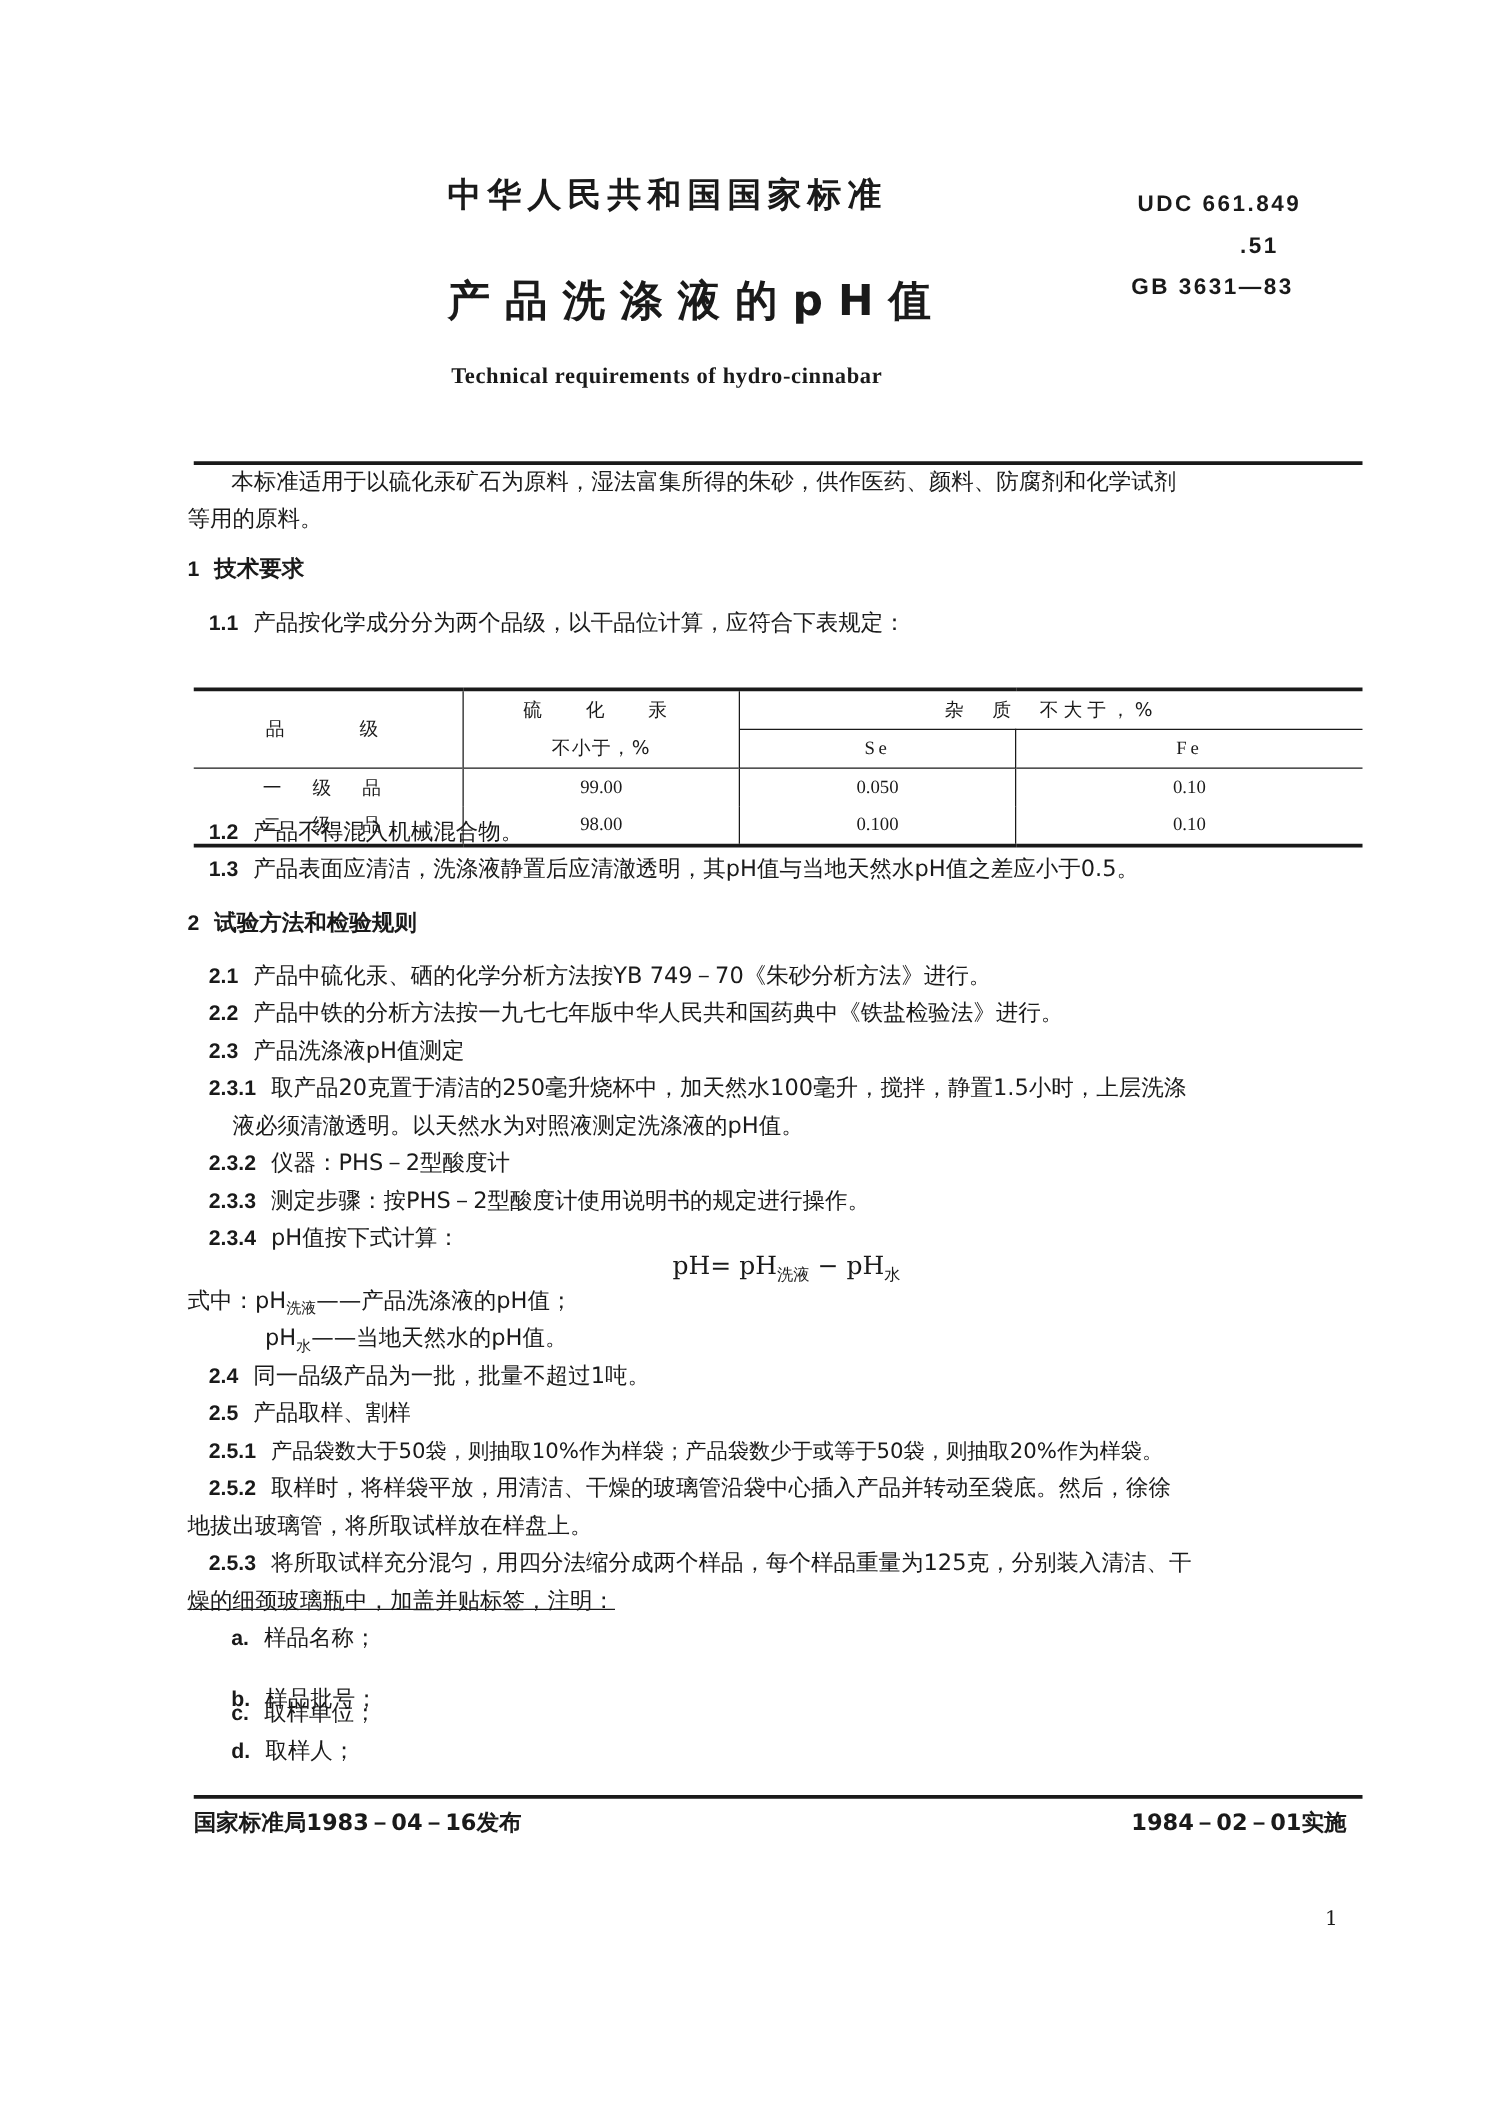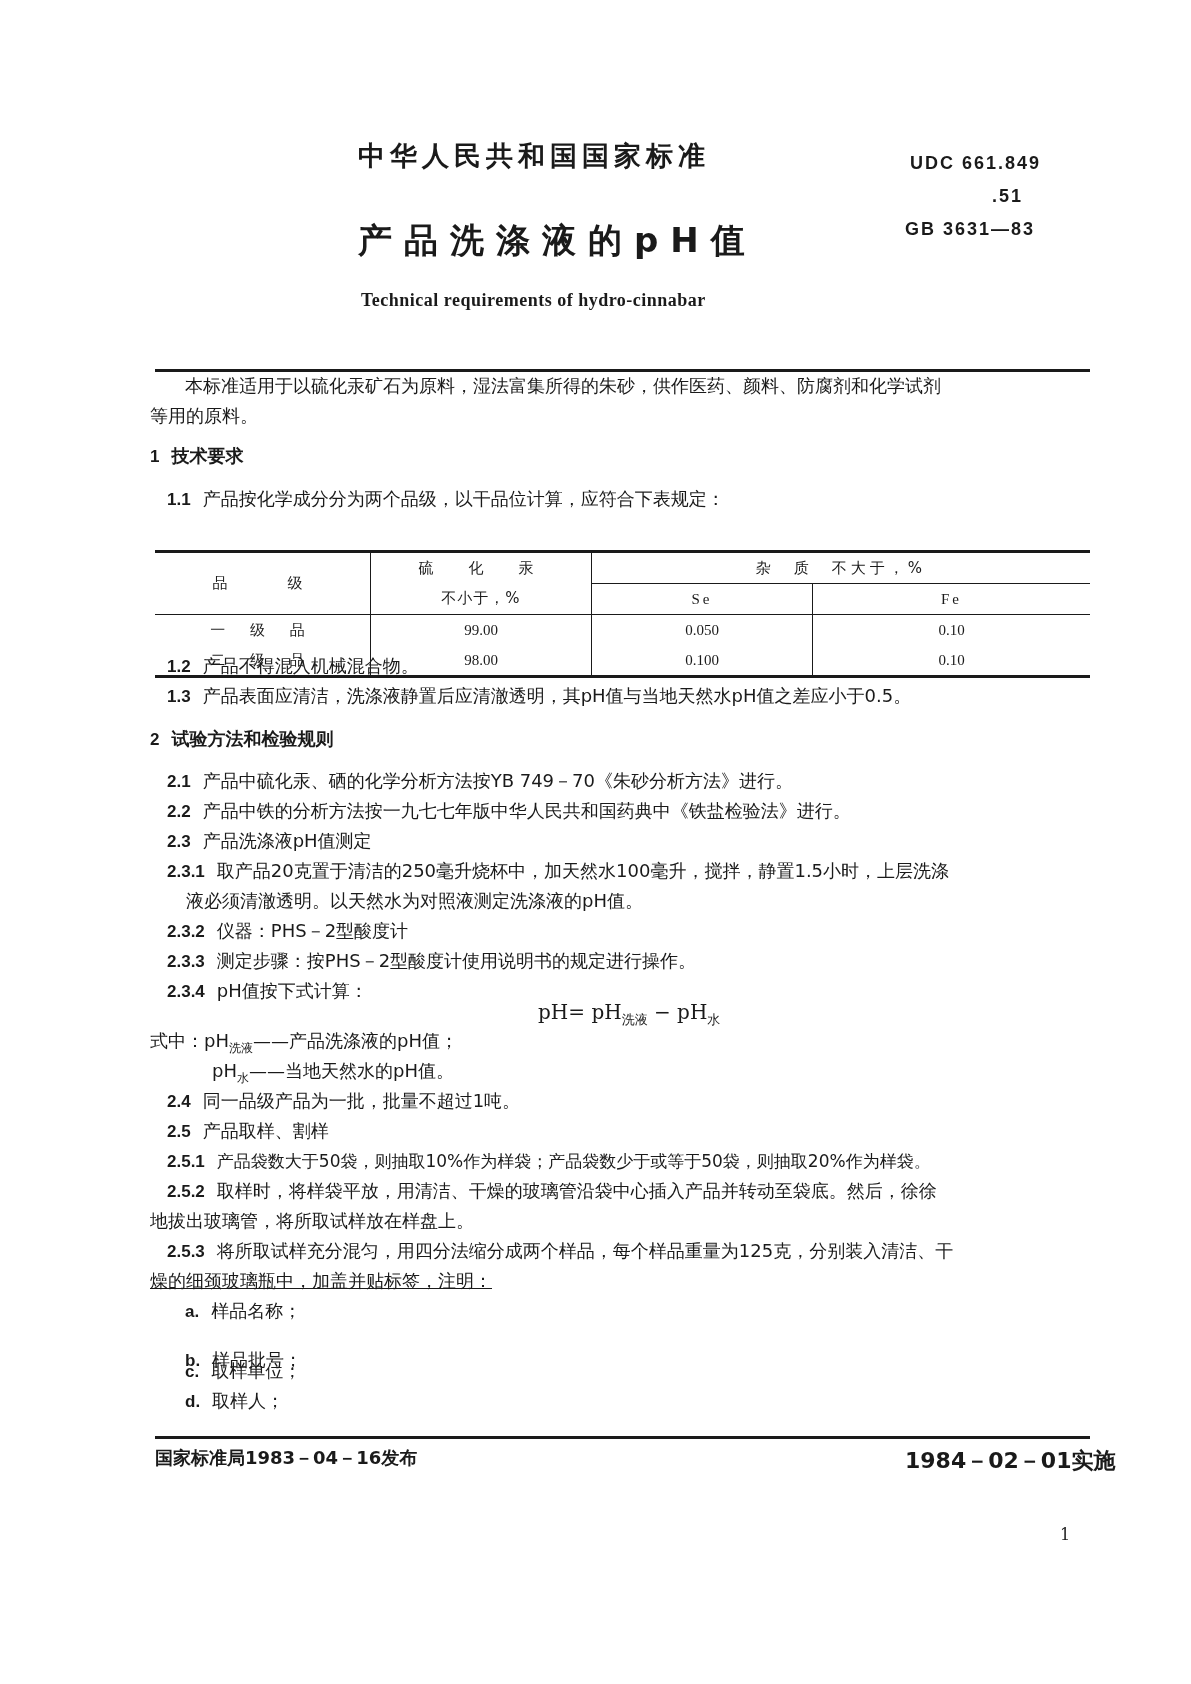--- a/index.html
+++ b/index.html
@@ -31,21 +31,21 @@
          font-family: "Liberation Serif", "DejaVu Serif", serif; }
   .tbl td { text-align: center; padding: 0; height: 30px; }
   .tbl .topb td { border-top: 3px solid #1a1a1a; }
   .tbl .vb { border-right: 1.5px solid #1a1a1a; }
   .tbl .botb td { border-bottom: 3px solid #1a1a1a; }
   .tbl .hsub { border-bottom: 1.5px solid #1a1a1a; }
   .cn-cell { font-family: "DejaVu Sans", "Liberation Sans", sans-serif; letter-spacing: 10px; font-size: 15px; }
   .formula { left: 538px; top: 1073px; font-size: 20px; font-family: "DejaVu Serif", serif; }
   .formula sub { font-size: 13px; font-family: "DejaVu Sans", sans-serif; }
   .footer-left { left: 155px; top: 1530px; font-size: 18px; font-weight: bold; font-family: "DejaVu Sans", "Liberation Sans", sans-serif; }
-  .footer-right { left: 900px; top: 1530px; font-size: 22px; font-weight: bold; font-family: "DejaVu Sans", "Liberation Sans", sans-serif; }
+  .footer-right { left: 900px; top: 1530px; font-size: 18px; font-weight: bold; font-family: "DejaVu Sans", "Liberation Sans", sans-serif; }
   .page-no { left: 1060px; top: 1610px; font-size: 16px; }
   sub { font-size: 12px; }
 </style>
 </head>
 <body>
 
 <div class="abs cn-head std-title">中华人民共和国国家标准</div>
 <div class="abs cn-head doc-title">产品洗涤液的pH值</div>
 <div class="abs en-title">Technical requirements of hydro-cinnabar</div>
 <div class="abs code udc">UDC 661.849</div>

